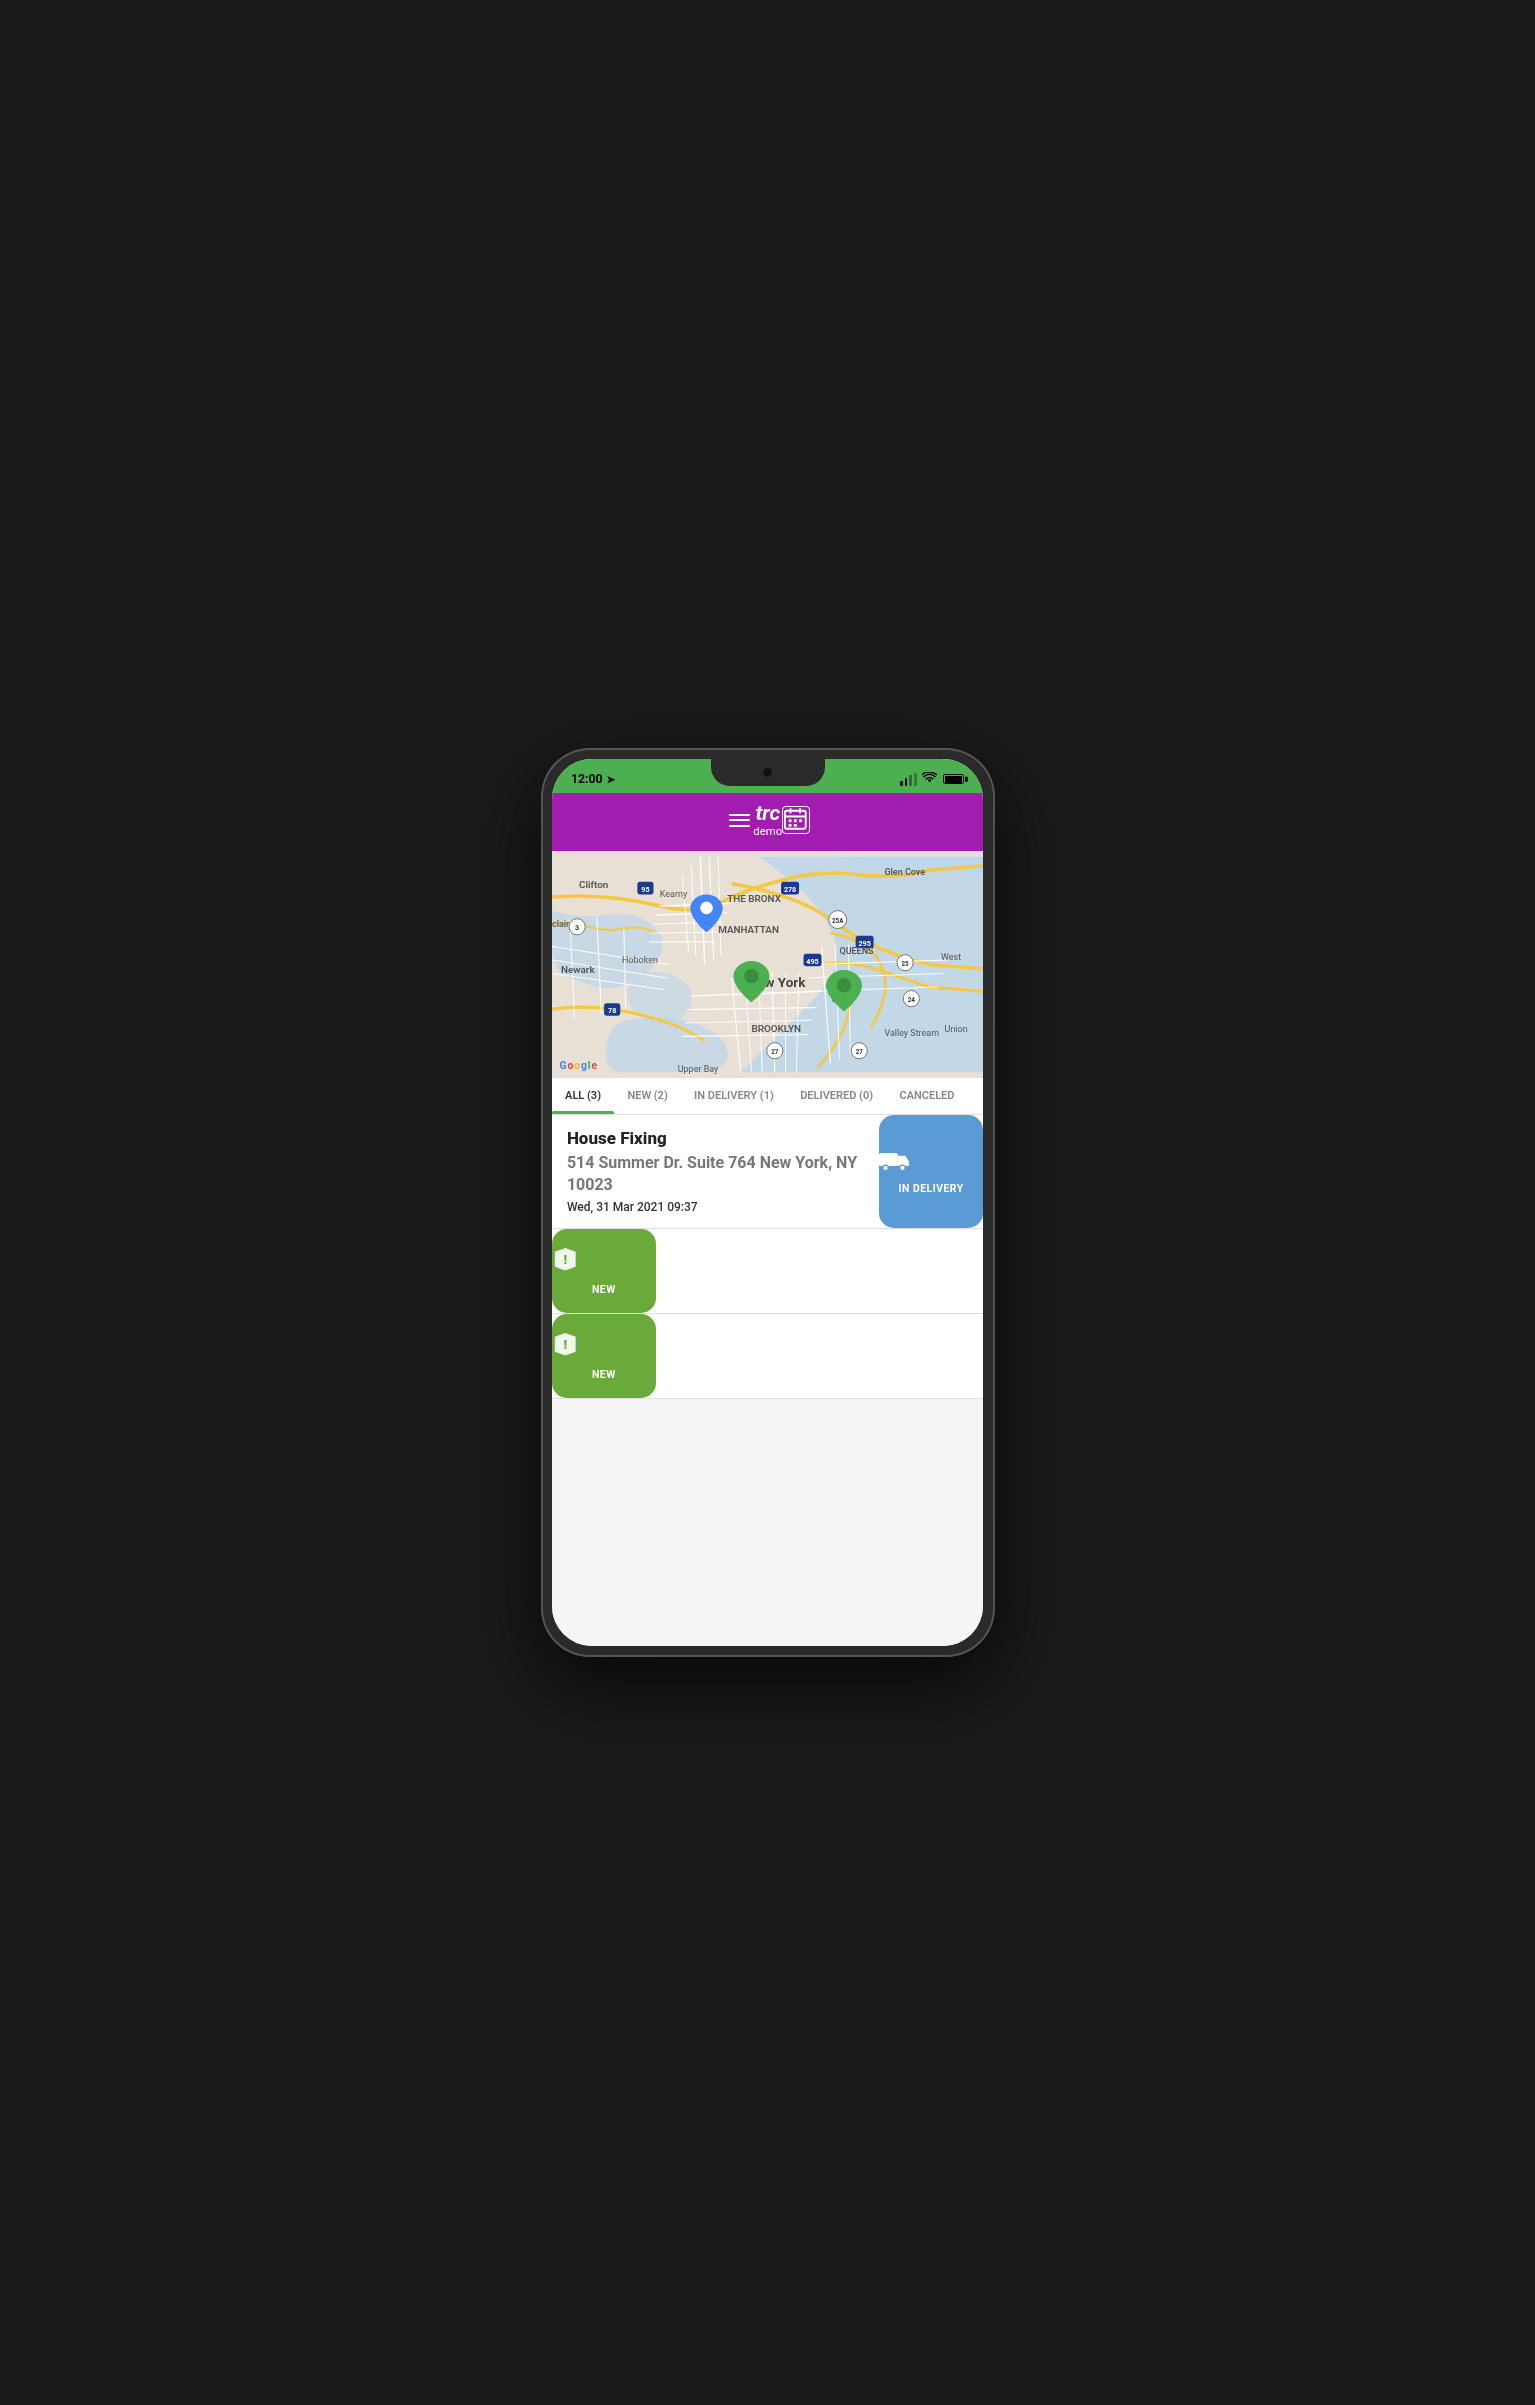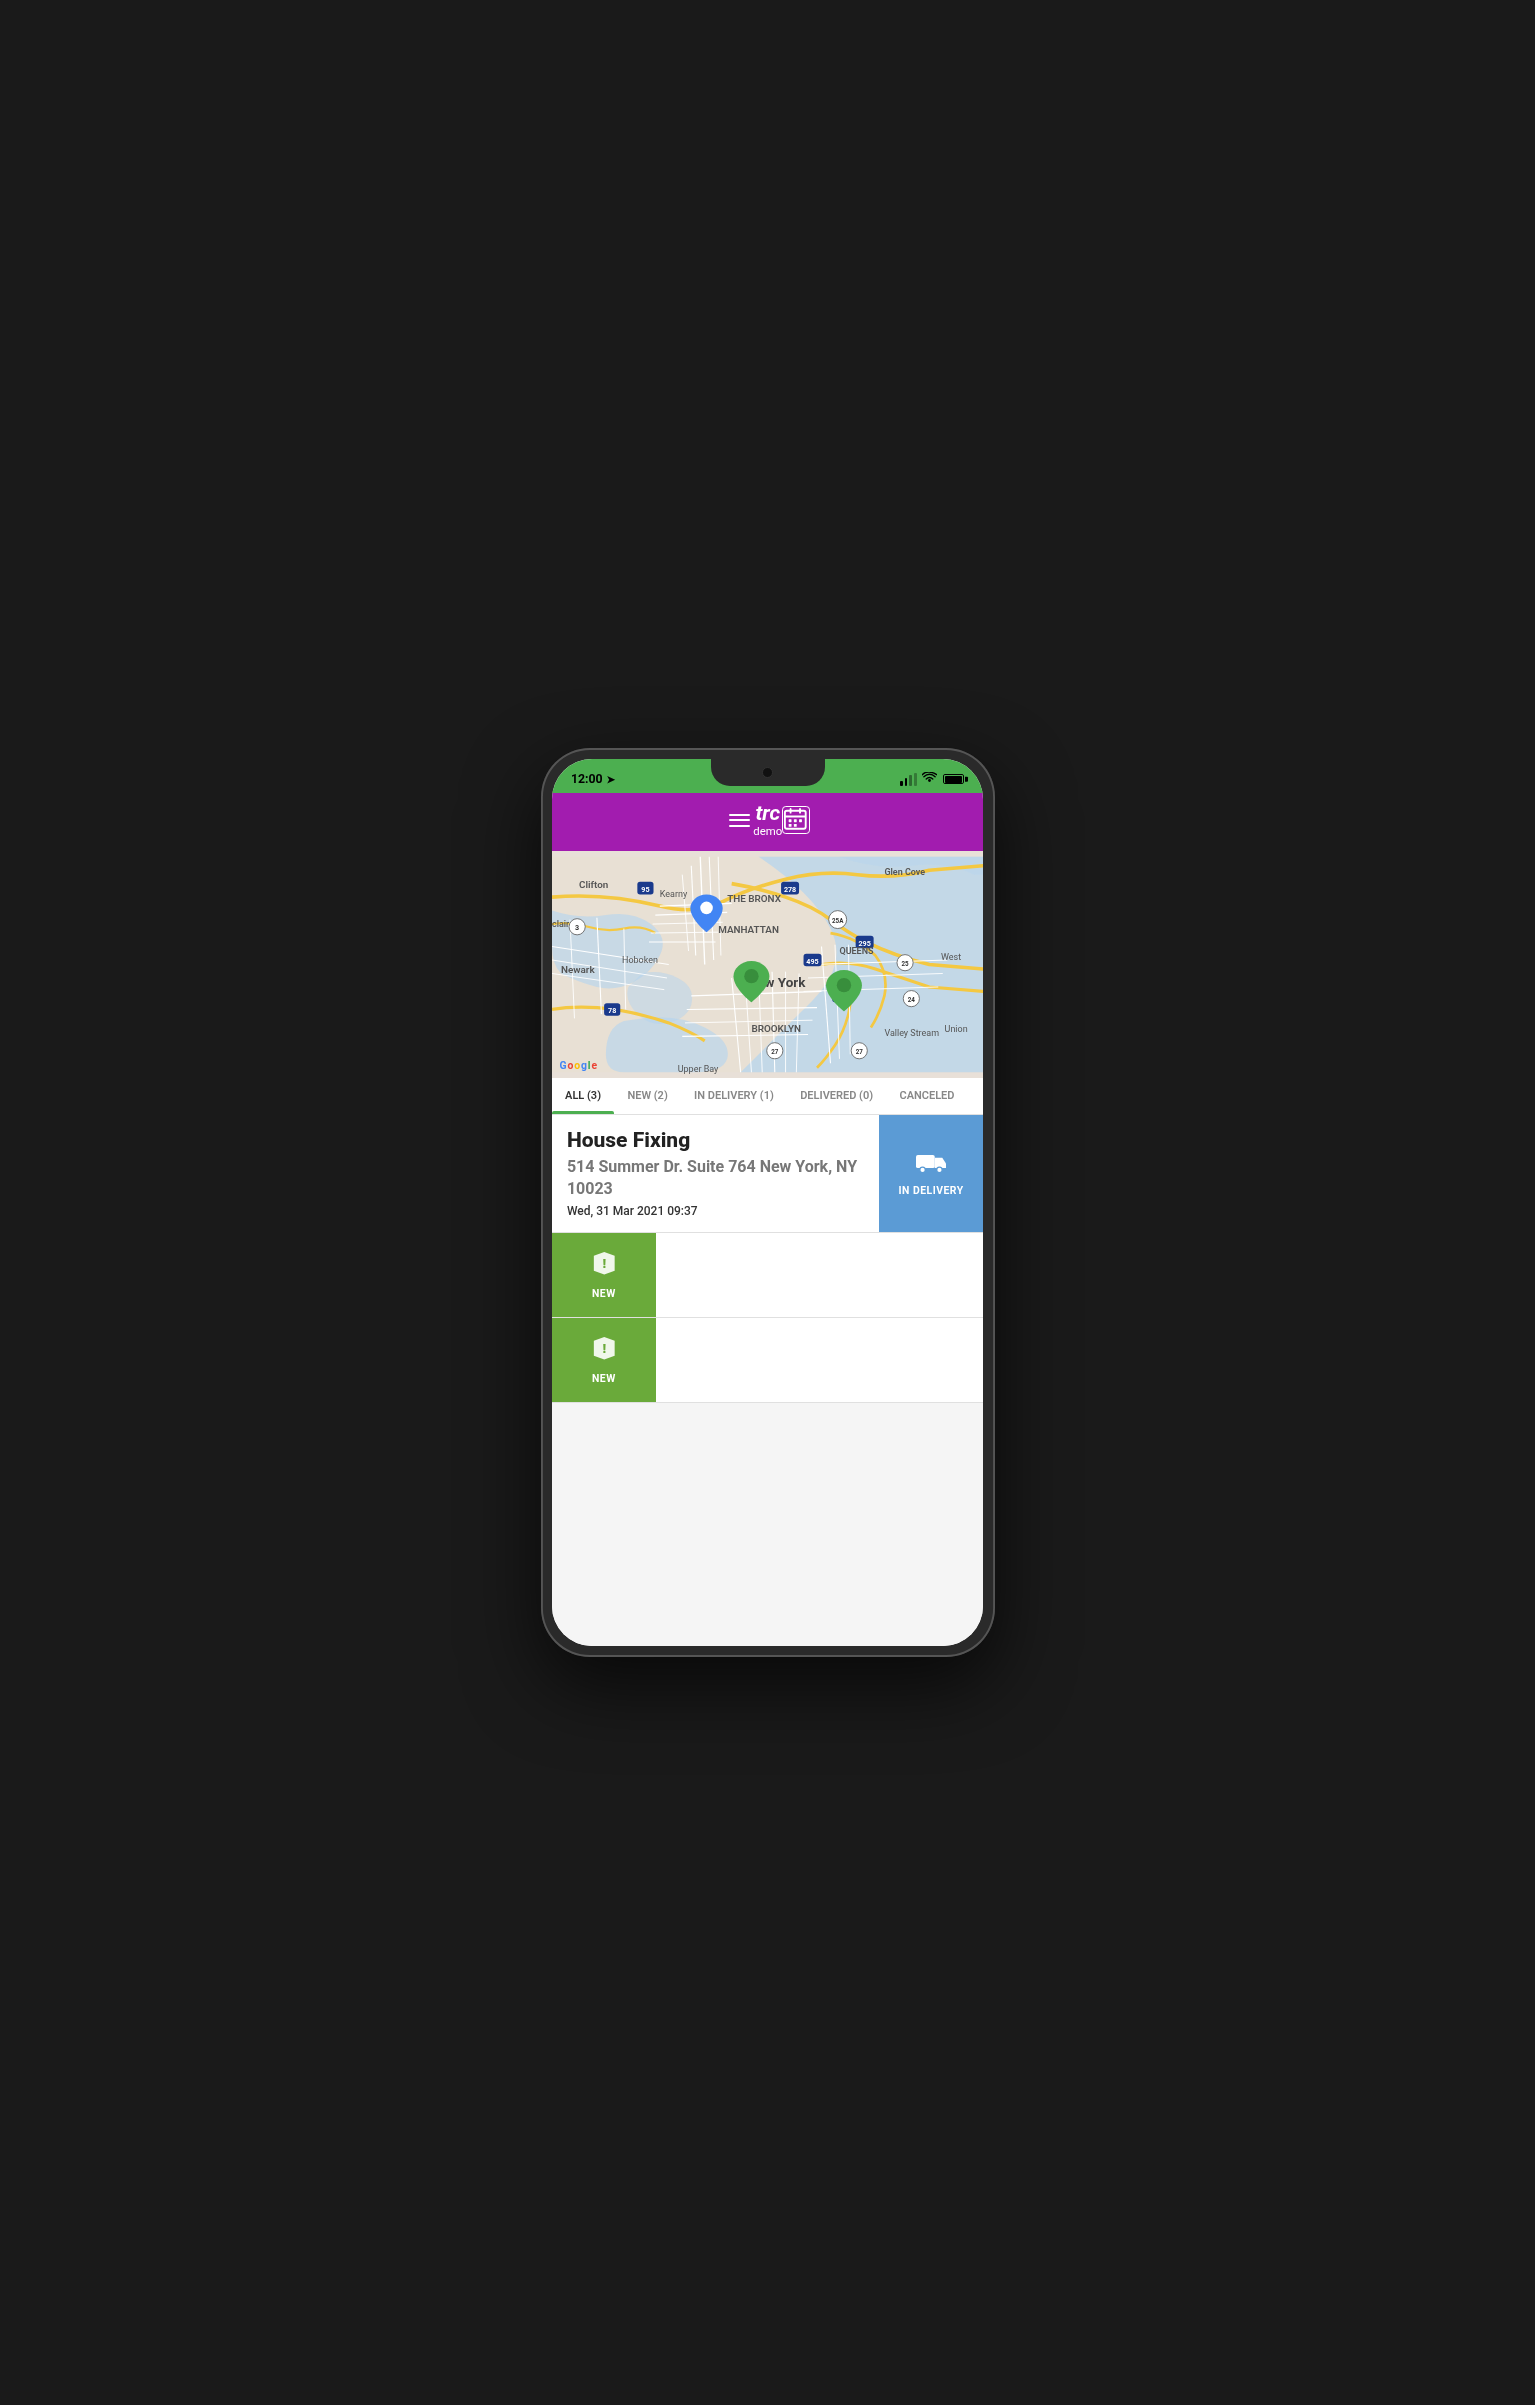--- a/index.html
+++ b/index.html
@@ -219,45 +219,45 @@
       display: flex;
       background: #fff;
       border-bottom: 0.9px solid #e0e0e0;
       min-height: 85px;
     }
     .delivery-info {
       flex: 1;
       padding: 13.2px 15px;
     }
     .delivery-name {
-      font-size: 21px;
+      font-size: 17px;
       font-weight: 800;
       color: #222;
       margin-bottom: 3.8px;
     }
     .delivery-address {
       font-size: 16px;
       color: #777;
       margin-bottom: 3.8px;
       line-height: 1.4;
       font-weight: bold;
     }
     .delivery-date {
       font-size: 12px;
       color: #333;
       font-weight: 500;
     }
     .delivery-status {
       width: 104px;
       display: flex;
       flex-direction: column;
-      align-items: center;
       justify-content: center;
       gap: 5.7px;
       flex-shrink: 0;
+      border-radius: 15px;
     }
     .delivery-status.blue { background: #5b9bd5; }
     .delivery-status.green { background: #6aaa3a; }
     .status-icon {
       font-size: 21px;
       color: #fff;
     }
     .status-label {
       color: #fff;
       font-size: 10.4px;

